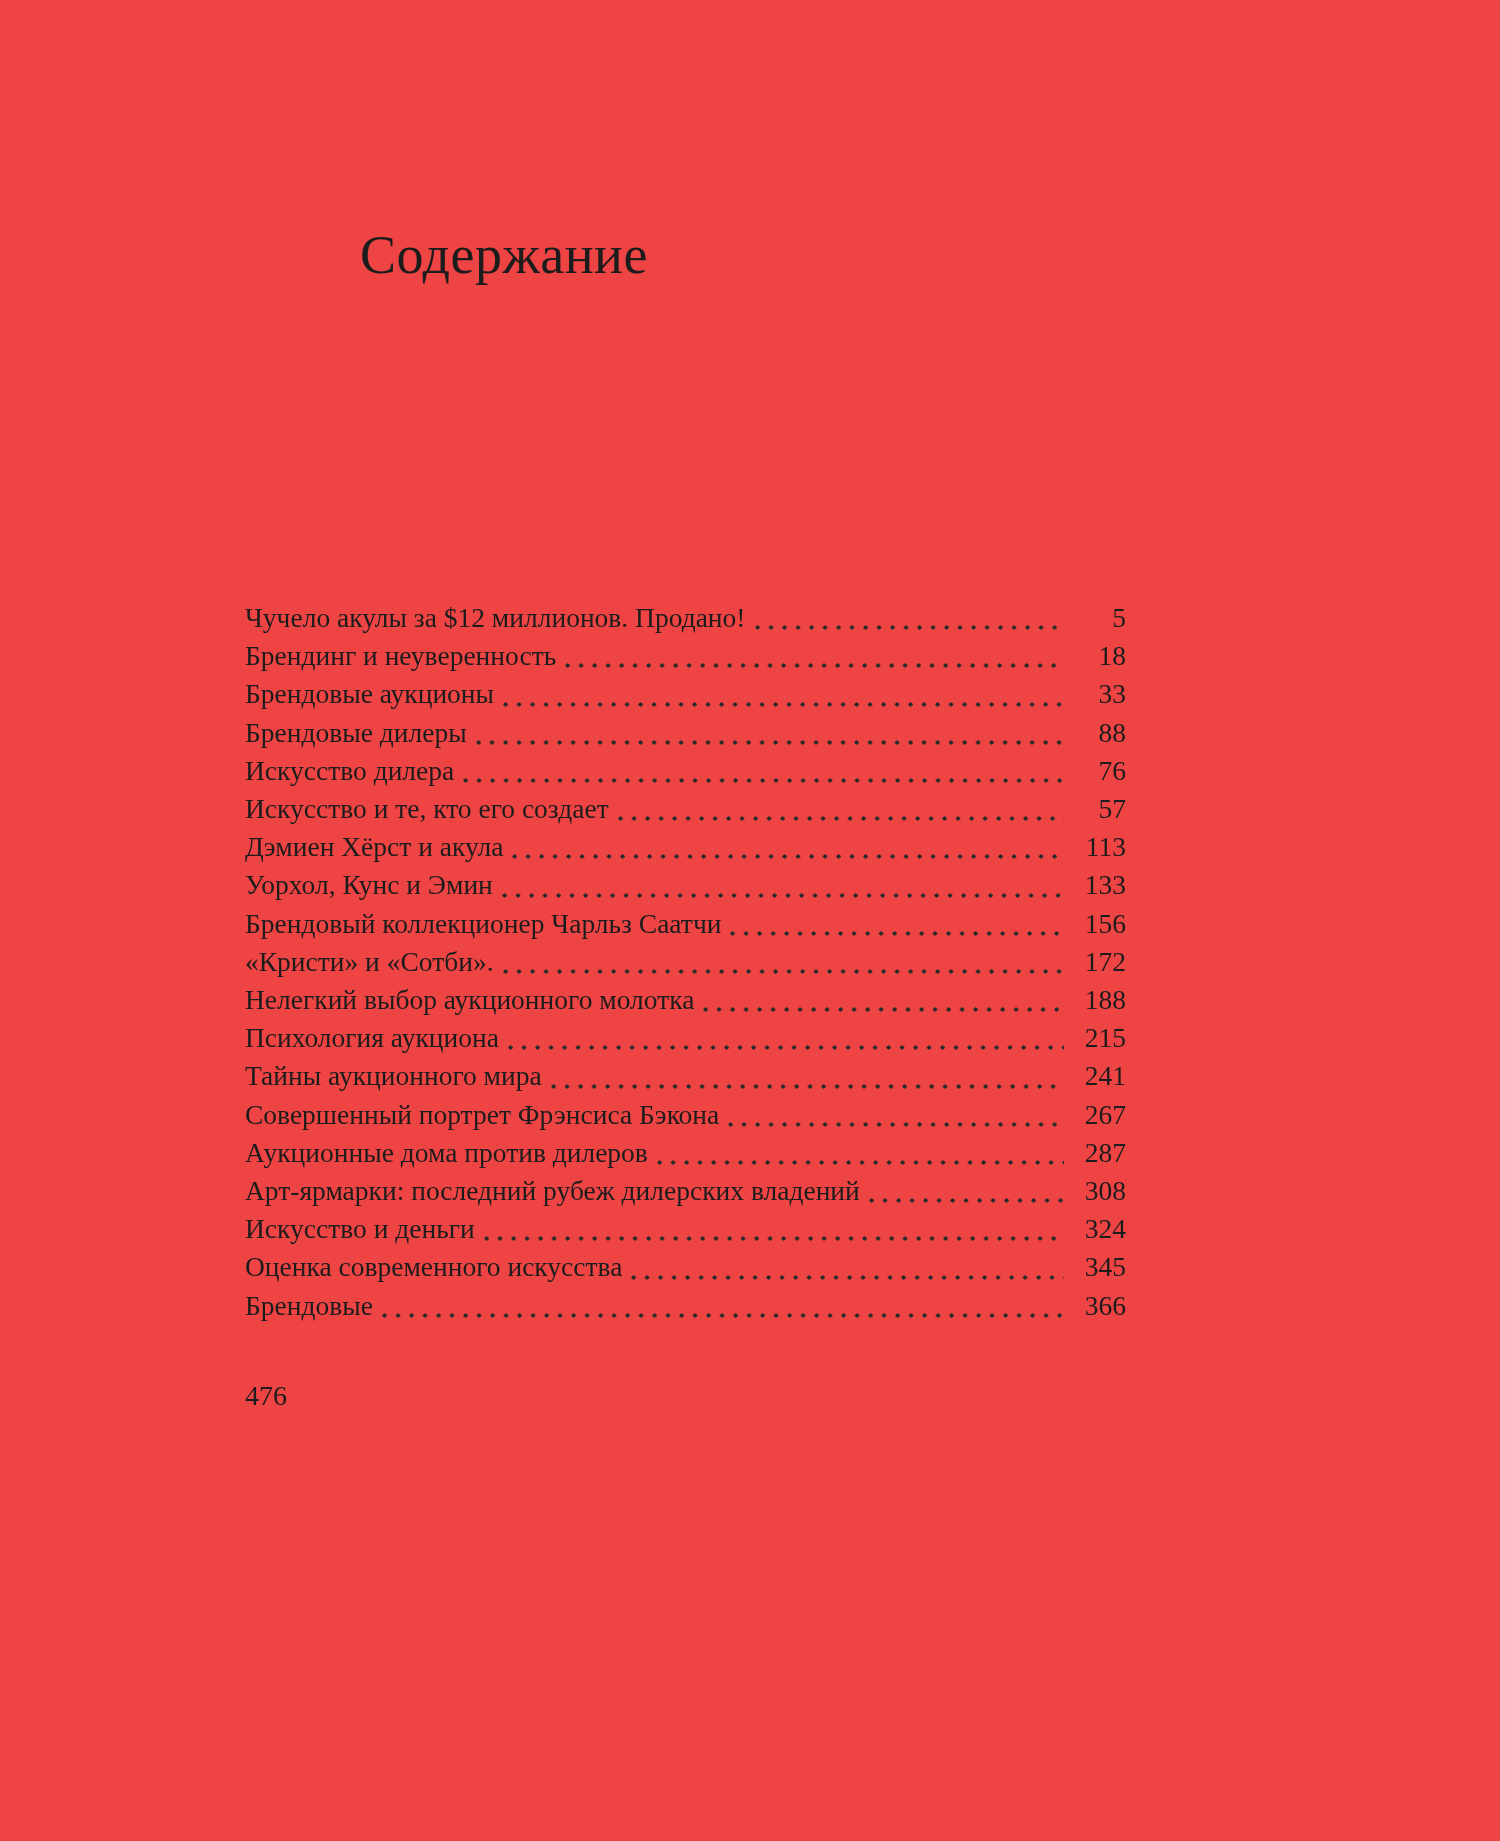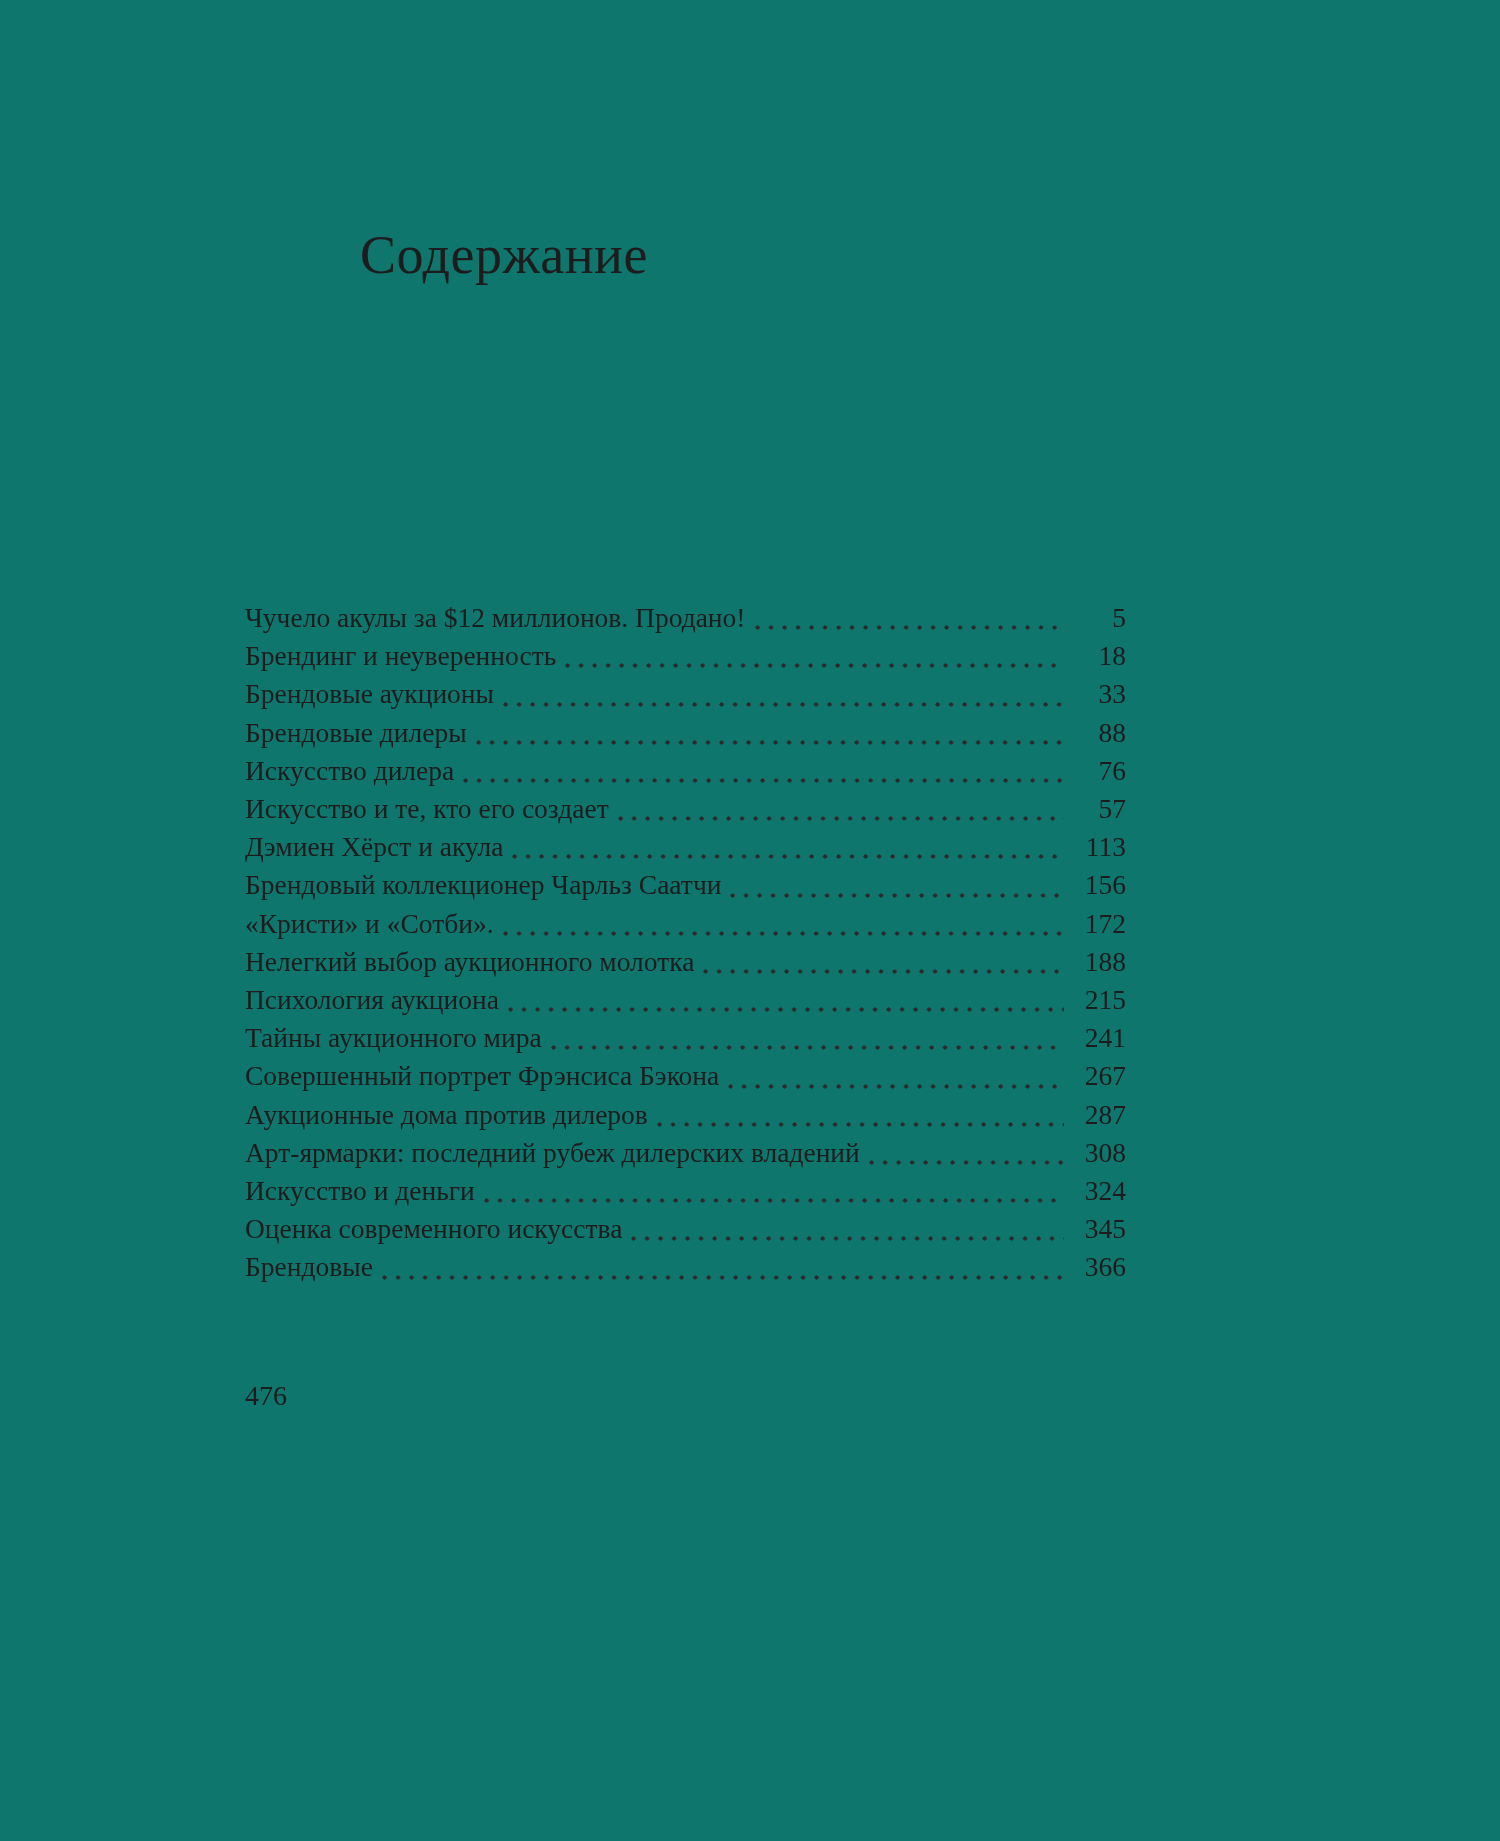--- a/index.html
+++ b/index.html
@@ -4,21 +4,21 @@
 <style>
   html, body {
     margin: 0;
     padding: 0;
     background: #ffffff;
   }
   .page {
     position: relative;
     width: 1500px;
     height: 1841px;
-    background: #0f766e;
+    background: #ef4444;
     color: #1c1c1c;
     font-family: "Liberation Serif", "DejaVu Serif", serif;
     overflow: hidden;
   }
   .title {
     position: absolute;
     left: 360px;
     top: 226px;
     font-size: 54px;
     line-height: 1.1;
@@ -102,20 +102,25 @@
         <span class="toc-label">Искусство и те, кто его создает</span>
         <span class="toc-leader"></span>
         <span class="toc-page">57</span>
       </div>
       <div class="toc-row">
         <span class="toc-label">Дэмиен Хёрст и акула</span>
         <span class="toc-leader"></span>
         <span class="toc-page">113</span>
       </div>
       <div class="toc-row">
+        <span class="toc-label">Уорхол, Кунс и Эмин</span>
+        <span class="toc-leader"></span>
+        <span class="toc-page">133</span>
+      </div>
+      <div class="toc-row">
         <span class="toc-label">Брендовый коллекционер Чарльз Саатчи</span>
         <span class="toc-leader"></span>
         <span class="toc-page">156</span>
       </div>
       <div class="toc-row">
         <span class="toc-label">«Кристи» и «Сотби».</span>
         <span class="toc-leader"></span>
         <span class="toc-page">172</span>
       </div>
       <div class="toc-row">

